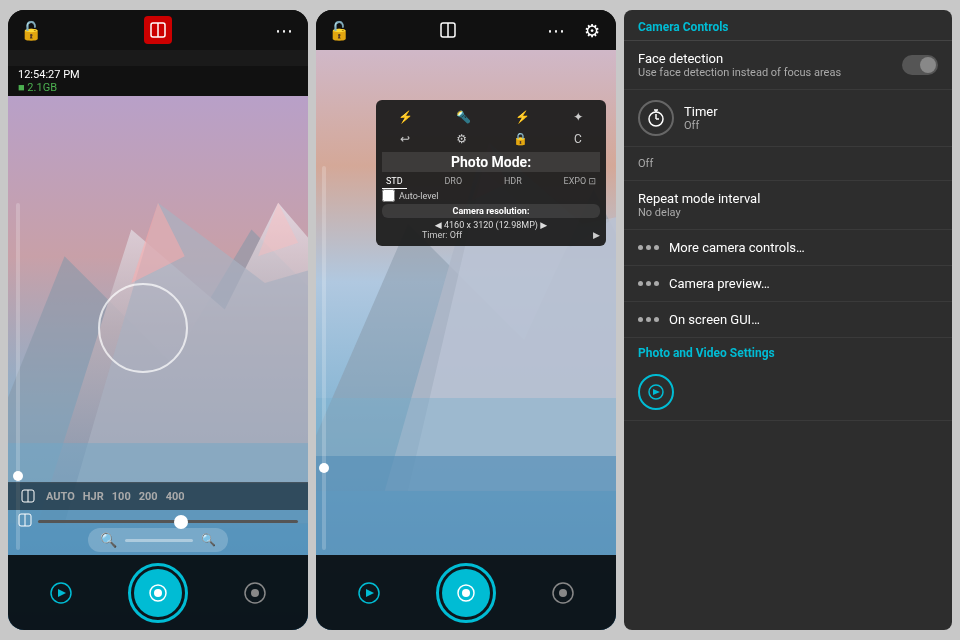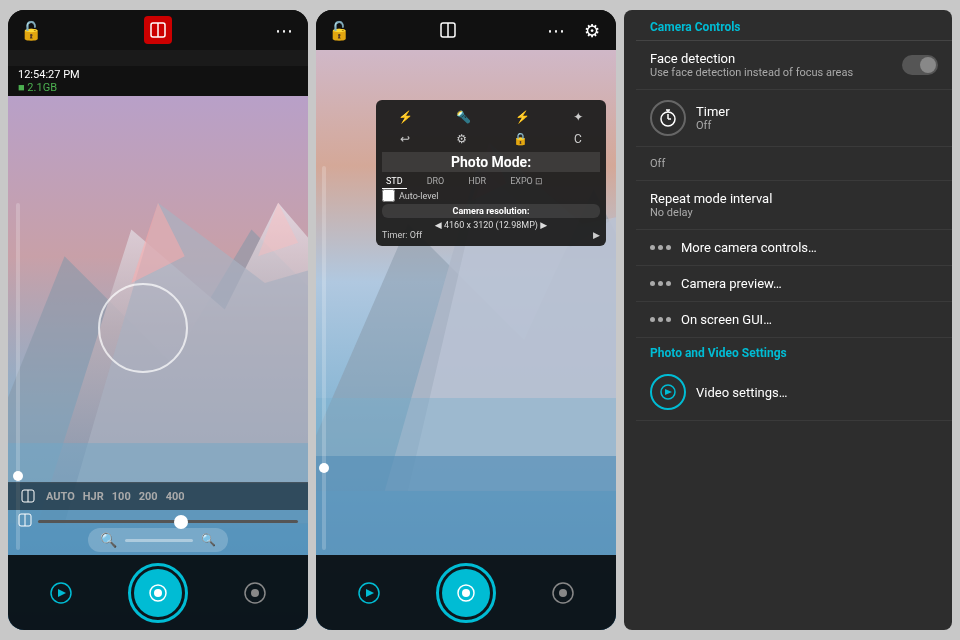--- a/index.html
+++ b/index.html
@@ -281,22 +281,22 @@
       font-size: 14px;
       font-weight: bold;
       color: #fff;
       background: rgba(255,255,255,0.1);
       padding: 2px;
       margin: 2px 0;
     }
 
     .photo-mode-tabs {
       display: flex;
-      gap: 16px;
-      justify-content: flex-start;
+      gap: 9px;
+      justify-content: space-between;
     }
 
     .photo-tab {
       font-size: 9px;
       color: #aaa;
       padding: 2px 4px;
     }
 
     .photo-tab.active {
       color: #fff;
@@ -316,32 +316,32 @@
       font-size: 9px;
       color: #ddd;
     }
 
     .timer-row {
       display: flex;
       align-items: center;
       justify-content: space-between;
       font-size: 9px;
       color: #ccc;
+      margin-left: 40px;
     }
 
     
     .settings-panel {
       flex: 1;
       height: 620px;
       background: #2d2d2d;
       border-radius: 8px;
       overflow-y: auto;
       display: flex;
       flex-direction: column;
-      padding-left: 12px;
     }
 
     .settings-header {
       padding: 10px 14px 6px;
       border-bottom: 1px solid #444;
     }
 
     .settings-title {
       font-size: 12px;
       font-weight: bold;
@@ -751,20 +751,17 @@
     <div class="settings-section-title">Photo and Video Settings</div>
 
 
     <div class="settings-item">
       <div class="video-icon-circle">
         <svg width="18" height="18" viewBox="0 0 18 18" fill="none">
           <circle cx="9" cy="9" r="7" stroke="#00bcd4" stroke-width="1.5" fill="none"></circle>
           <polygon points="6,6 6,12 13,9" fill="#00bcd4"></polygon>
         </svg>
       </div>
-      <div class="settings-item-text">
-        <div class="settings-item-label">Video settings…</div>
-      </div>
     </div>
 
   </div>
 
 </div>
 
 </body></html>

